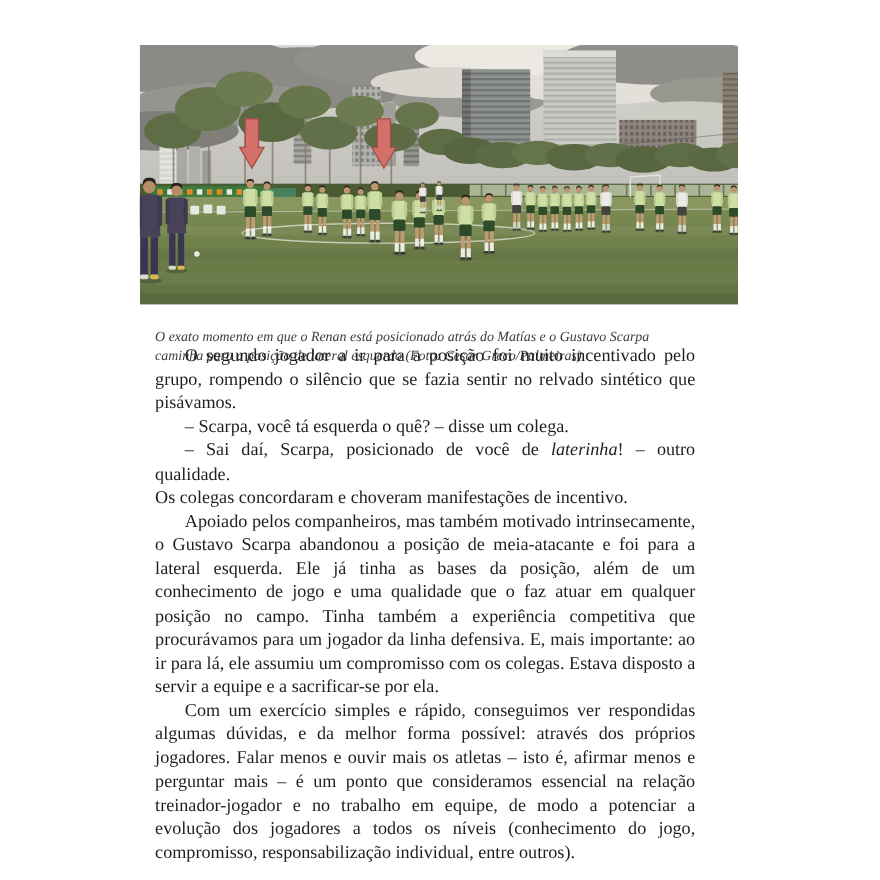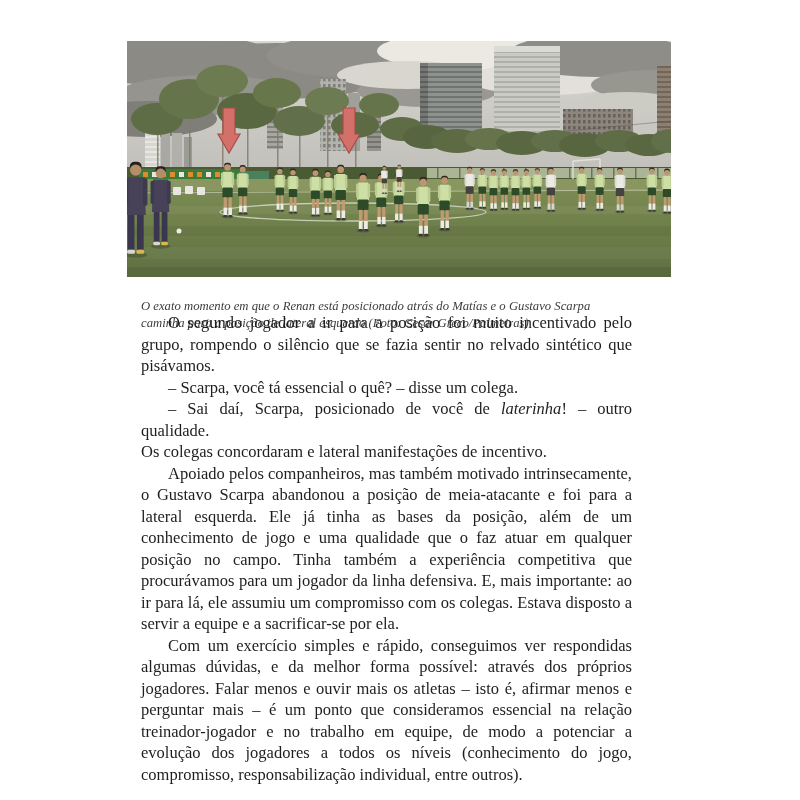--- a/index.html
+++ b/index.html
@@ -261,20 +261,20 @@
 
       <use href="#arrowShape" transform="translate(102,67)" fill="var(--arrow-fill)" stroke="var(--arrow-stroke)" stroke-width="1.2"></use>
       <use href="#arrowShape" transform="translate(222,67)" fill="var(--arrow-fill)" stroke="var(--arrow-stroke)" stroke-width="1.2"></use>
     </svg>
   </figure>
 
   <div class="caption">O exato momento em que o Renan está posicionado atrás do Matías e o Gustavo Scarpa caminha para a posição de lateral esquerdo (Foto: Cesar Greco/Palmeiras)</div>
 
   <div class="body-text">
       <p class="indent"><span>O segundo jogador a ir para a posição foi muito incentivado pelo grupo, rompendo o silêncio que se fazia sentir no relvado sintético que pisávamos.</span></p>
-      <p class="indent"><span>– Scarpa, você tá essencial o quê? – disse um colega.</span></p>
+      <p class="indent"><span>– Scarpa, você tá esquerda o quê? – disse um colega.</span></p>
       <p class="indent"><span>– Sai daí, Scarpa, posicionado de você de </span><em>laterinha</em><span>! – outro qualidade.</span></p>
-      <p><span>Os colegas concordaram e lateral manifestações de incentivo.</span></p>
+      <p><span>Os colegas concordaram e choveram manifestações de incentivo.</span></p>
       <p class="indent"><span>Apoiado pelos companheiros, mas também motivado intrinsecamente, o Gustavo Scarpa abandonou a posição de meia-atacante e foi para a lateral esquerda. Ele já tinha as bases da posição, além de um conhecimento de jogo e uma qualidade que o faz atuar em qualquer posição no campo. Tinha também a experiência competitiva que procurávamos para um jogador da linha defensiva. E, mais importante: ao ir para lá, ele assumiu um compromisso com os colegas. Estava disposto a servir a equipe e a sacrificar-se por ela.</span></p>
       <p class="indent"><span>Com um exercício simples e rápido, conseguimos ver respondidas algumas dúvidas, e da melhor forma possível: através dos próprios jogadores. Falar menos e ouvir mais os atletas – isto é, afirmar menos e perguntar mais – é um ponto que consideramos essencial na relação treinador-jogador e no trabalho em equipe, de modo a potenciar a evolução dos jogadores a todos os níveis (conhecimento do jogo, compromisso, responsabilização individual, entre outros).</span></p>
     </div>
 
 </div>
 
 </body></html>

